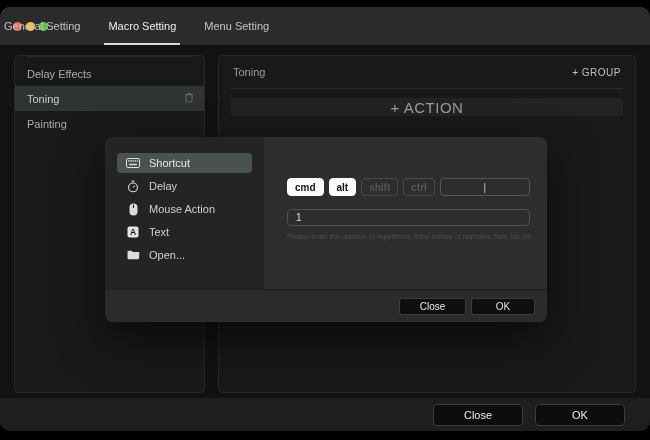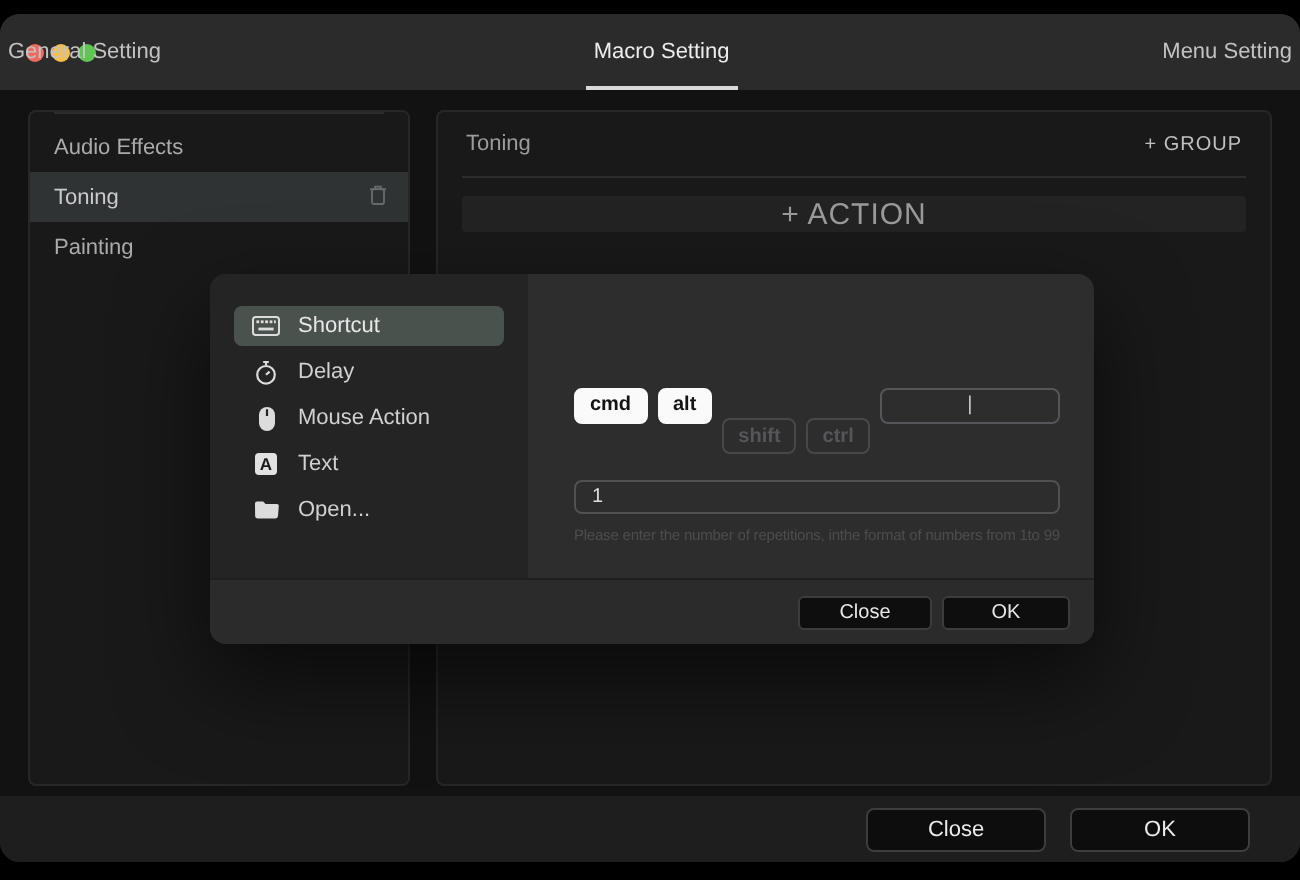--- a/index.html
+++ b/index.html
@@ -9,21 +9,21 @@
 
   
   .window { position: absolute; left: 0; right: 0; top: 7px; bottom: 9px;
     background: #2b2b2b; border-radius: 10px; overflow: hidden; }
 
   
   .titlebar { position: absolute; left: 0; right: 0; top: 0; height: 38px; background: #2b2b2b; }
   .lights { position: absolute; left: 13px; top: 15px; display: flex; gap: 4px; }
   .light { width: 9px; height: 9px; border-radius: 50%; }
   .tabs { position: absolute; left: 0; right: 0; top: 0; height: 36px;
-    display: flex; justify-content: space-between; }
+    display: flex; justify-content: flex-start; gap: 20px; }
   .tab { position: relative; height: 38px; display: flex; align-items: center;
     padding: 0 4px; font-size: 11px; color: #c3c3c3; cursor: default; }
   .tab.active { color: #ededed; }
   .tab.active::after { content: ""; position: absolute; left: 0; right: 0; bottom: 0;
     height: 2px; background: #d9d9d9; }
 
   
   .content { position: absolute; left: 0; right: 0; top: 38px; bottom: 0; background: #121212; }
   .panel { position: absolute; top: 10px; height: 338px; background: #191919;
     border: 1px solid #272727; border-radius: 4px; }
@@ -70,21 +70,21 @@
     align-items: center; padding: 0 9px; gap: 9px; font-size: 11px; color: #d0d0d0;
     cursor: pointer; }
   .menu-item.selected { background: #4a524e; color: #e8e8e8; }
   .menu-item .icn { width: 14px; display: flex; justify-content: center; }
 
   .modal-content { flex: 1; padding: 41px 17px 0 23px; }
   .key-row { display: flex; gap: 5px; align-items: center; }
   .key { height: 18px; padding: 0 7px; border-radius: 4px; font-size: 10px; font-weight: bold;
     display: flex; align-items: center; justify-content: center; cursor: pointer; }
   .key.on { background: #fafafa; color: #141414; border: 1px solid #fafafa; }
-  .key.off { background: transparent; color: #55565a; border: 1px solid #47484c; margin-top: 31px; }
+  .key.off { background: transparent; color: #55565a; border: 1px solid #47484c; }
   .shortcut-input { flex: 1; height: 18px; border: 1px solid #55565a; border-radius: 4px;
     display: flex; align-items: center; justify-content: center; font-size: 10px;
     color: #c9c9c9; cursor: text; }
   .repeat-input { margin-top: 13px; height: 17px; border: 1px solid #515151; border-radius: 4px;
     display: flex; align-items: center; padding-left: 8px; font-size: 10px; color: #dddddd;
     cursor: text; }
   .helper { margin-top: 6px; font-size: 7.5px; letter-spacing: -0.1px; color: #4d4d4d;
     white-space: nowrap; }
 
   .modal-footer { height: 33px; background: #2b2b2c; border-top: 1px solid #1f1f20;
@@ -115,21 +115,21 @@
       <div class="tab">Menu Setting</div>
     </div>
   </div>
 
   <div class="content">
 
     <div class="panel sidebar">
       <div class="hdivider"></div>
       <div class="side-list">
         <div class="side-item">
-          <span>Audio Effects</span>
+          <span>Delay Effects</span>
         </div>
         <div class="side-item selected">
           <span>Toning</span>
           <span class="trash">
             <svg width="10" height="11" viewBox="0 0 10 11" fill="none" stroke="#9a9a9a" stroke-width="0.9">
               <path d="M1 2.6 H9"></path>
                 <path d="M3.6 2.4 V1.3 H6.4 V2.4"></path>
               <rect x="2" y="2.6" width="6" height="7.4" rx="1"></rect>
             </svg>
           </span>

